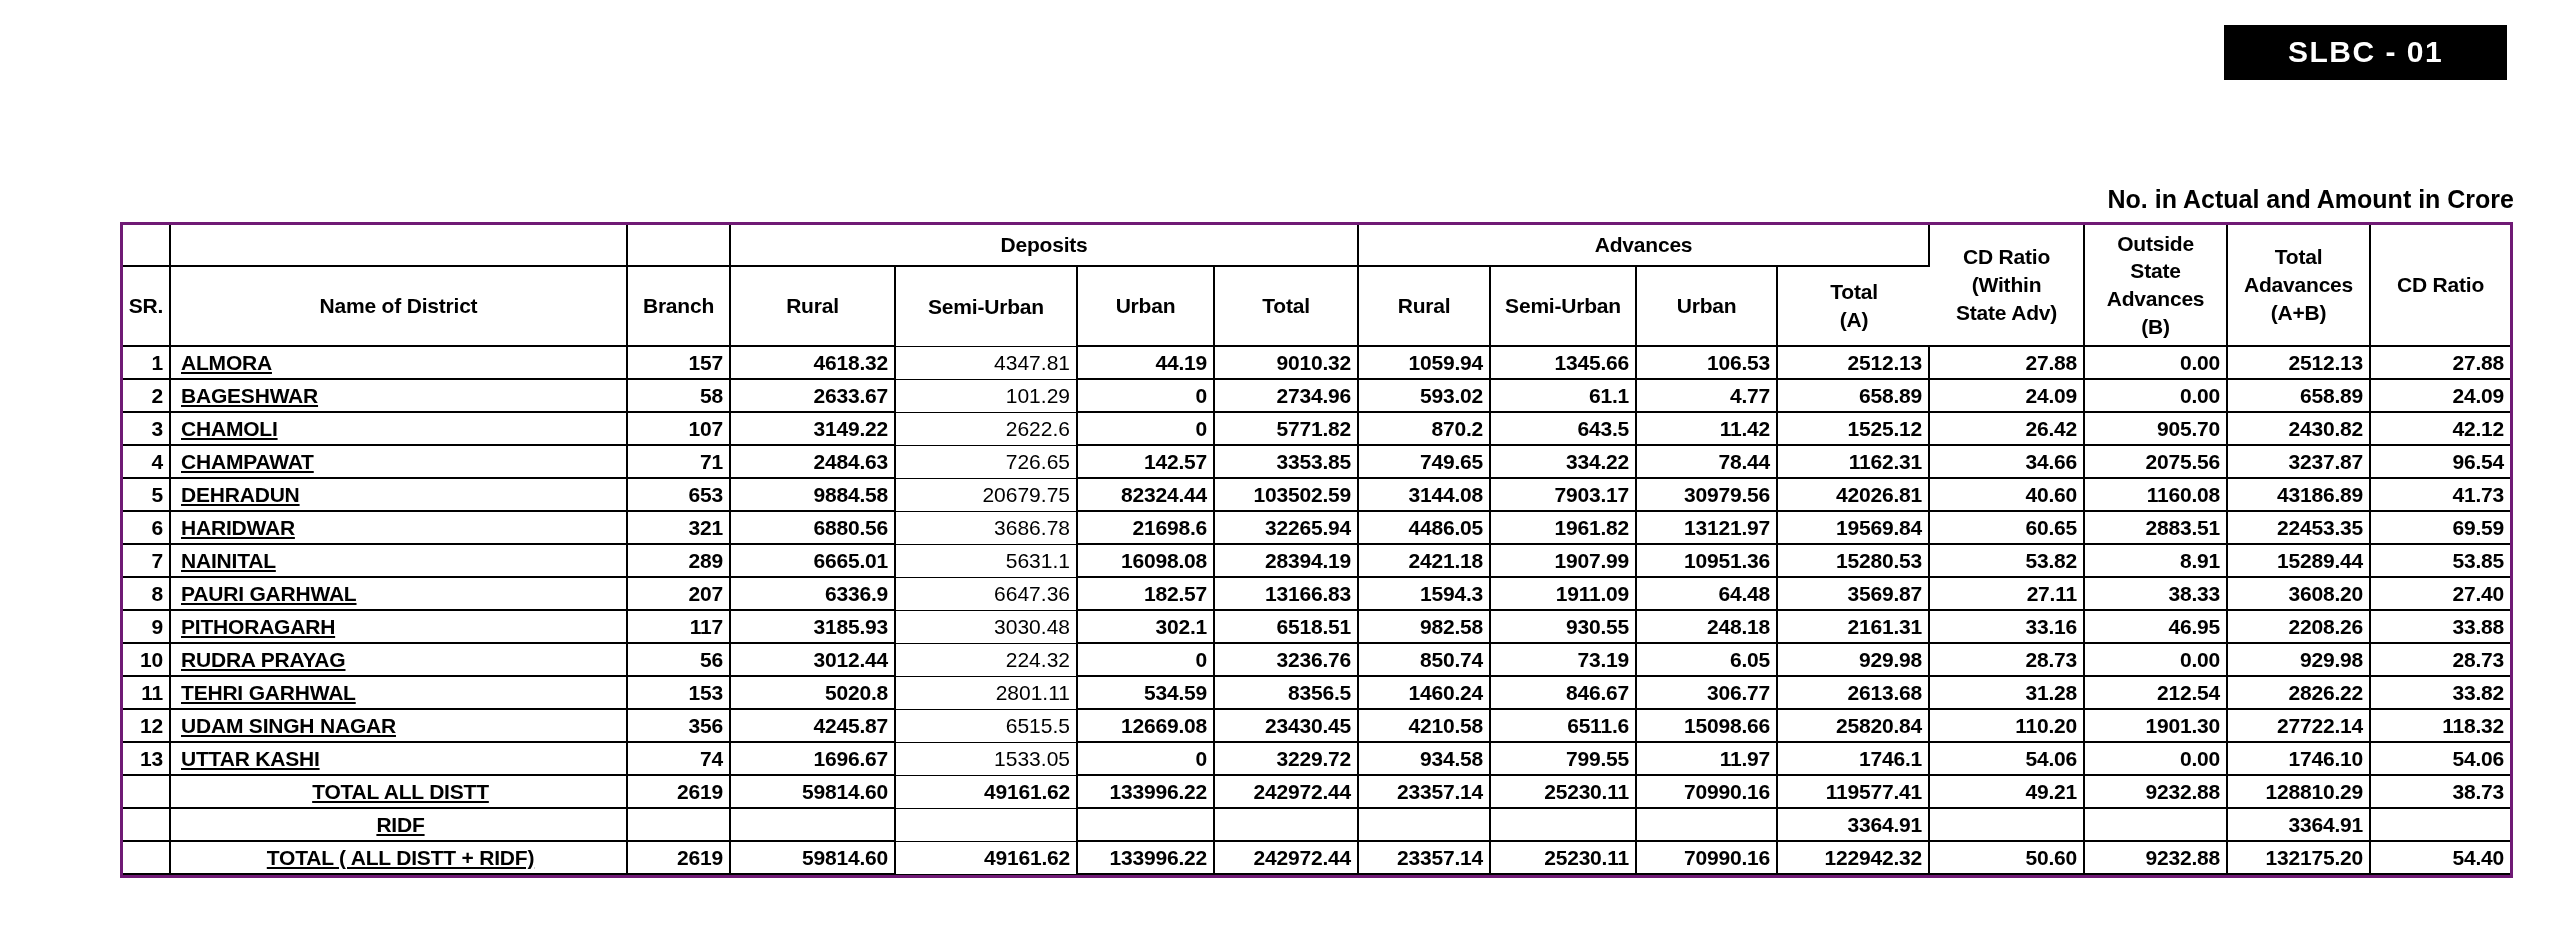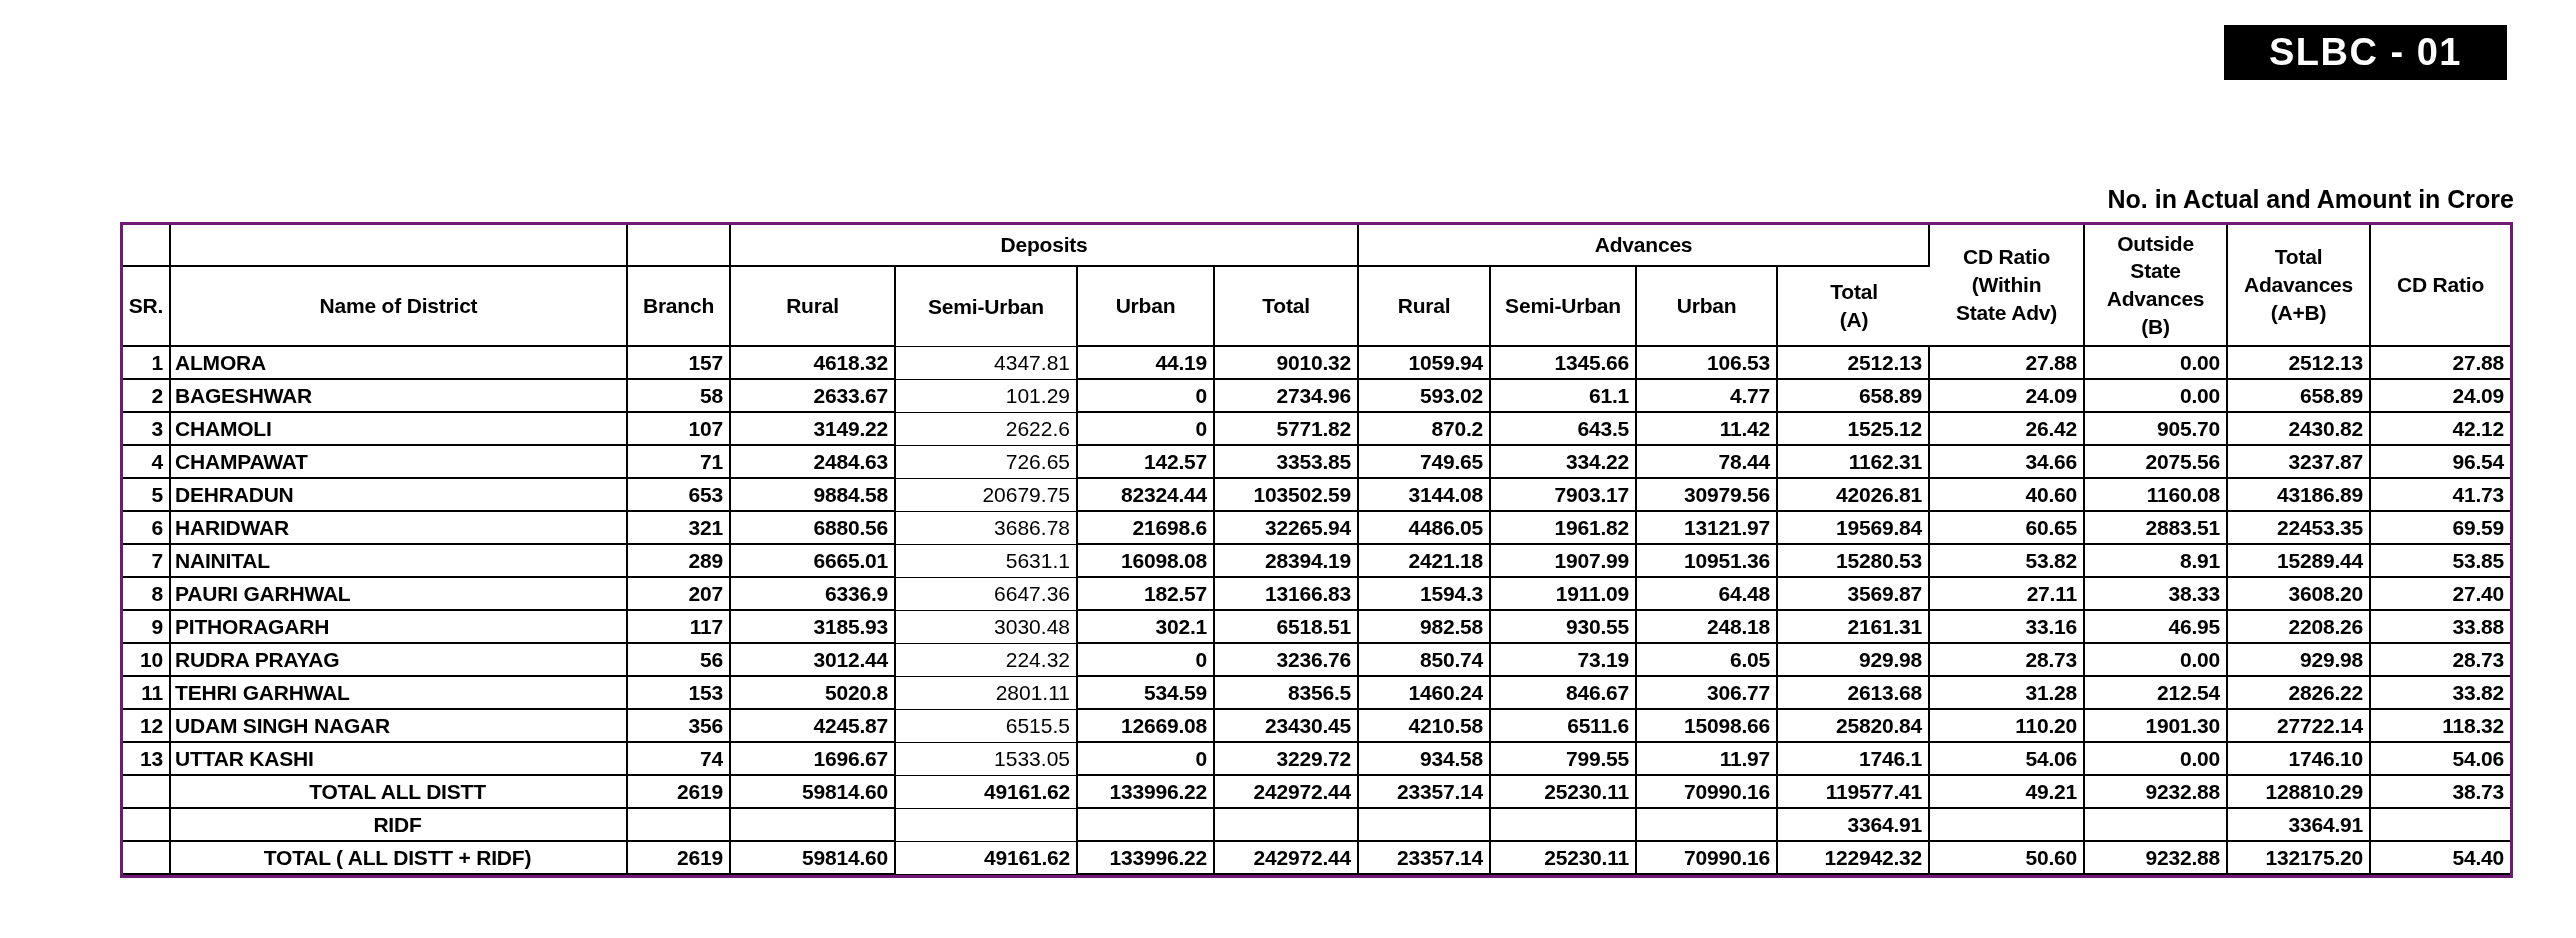--- a/index.html
+++ b/index.html
@@ -1,36 +1,36 @@
 <!DOCTYPE html>
 <html style="font-size:12px"><head>
 <meta charset="utf-8">
 <style>
   html,body{margin:0;padding:0;background:#fff;}
   .page{position:relative;width:2576px;height:939px;background:#fff;
         font-family:"Liberation Sans",sans-serif;color:#000;overflow:hidden;}
   .badge{position:absolute;left:2224px;top:24.5px;width:283px;height:55px;background:#000;color:#fff;
-         display:flex;align-items:center;justify-content:center;font-size:38px;font-weight:700;letter-spacing:1.5px;}
+         display:flex;align-items:center;justify-content:center;font-size:30px;font-weight:700;letter-spacing:1.5px;}
   .title-wrap{position:absolute;left:123px;top:132px;width:2388px;text-align:center;}
   .title-text{display:inline-block;font-size:33px;font-weight:700;letter-spacing:0.4px;
               border-bottom:3.7px solid #000;padding-bottom:3px;}
   .note{position:absolute;left:126px;top:185px;width:2388px;text-align:right;font-size:25px;font-weight:700;}
   table.cd-table{position:absolute;left:120px;top:222px;width:2389px;table-layout:fixed;
                  border-collapse:separate;border-spacing:0;border:3px solid #701a75;background:#fff;}
   th,td{border-right:2.2px solid #000;border-bottom:2.2px solid #000;box-sizing:border-box;
         font-size:21px;font-weight:700;color:#000;vertical-align:middle;overflow:hidden;
         padding:0 6px;letter-spacing:-0.2px;}
   th:last-child,td:last-child{border-right:none;}
   thead tr.group-row{height:42px;}
   thead tr.label-row{height:80px;}
   tbody tr{height:33px;}
   th{text-align:center;white-space:pre-line;line-height:1.32;padding:0 3px;}
   th.semi-h{border-bottom:0.7px solid #000;}
   td.num{text-align:right;}
-  td.name{text-align:left;padding-left:4px;}
+  td.name{text-align:left;padding-left:10px;text-decoration:underline;}
   tr.summary td.name{text-align:center;}
   td.semi{border-bottom:0.7px solid #000;}
   td.light{font-weight:400;letter-spacing:0;}
 </style>
 </head>
 <body>
 
 <div class="page">
 
   <div class="badge">SLBC - 01</div>

